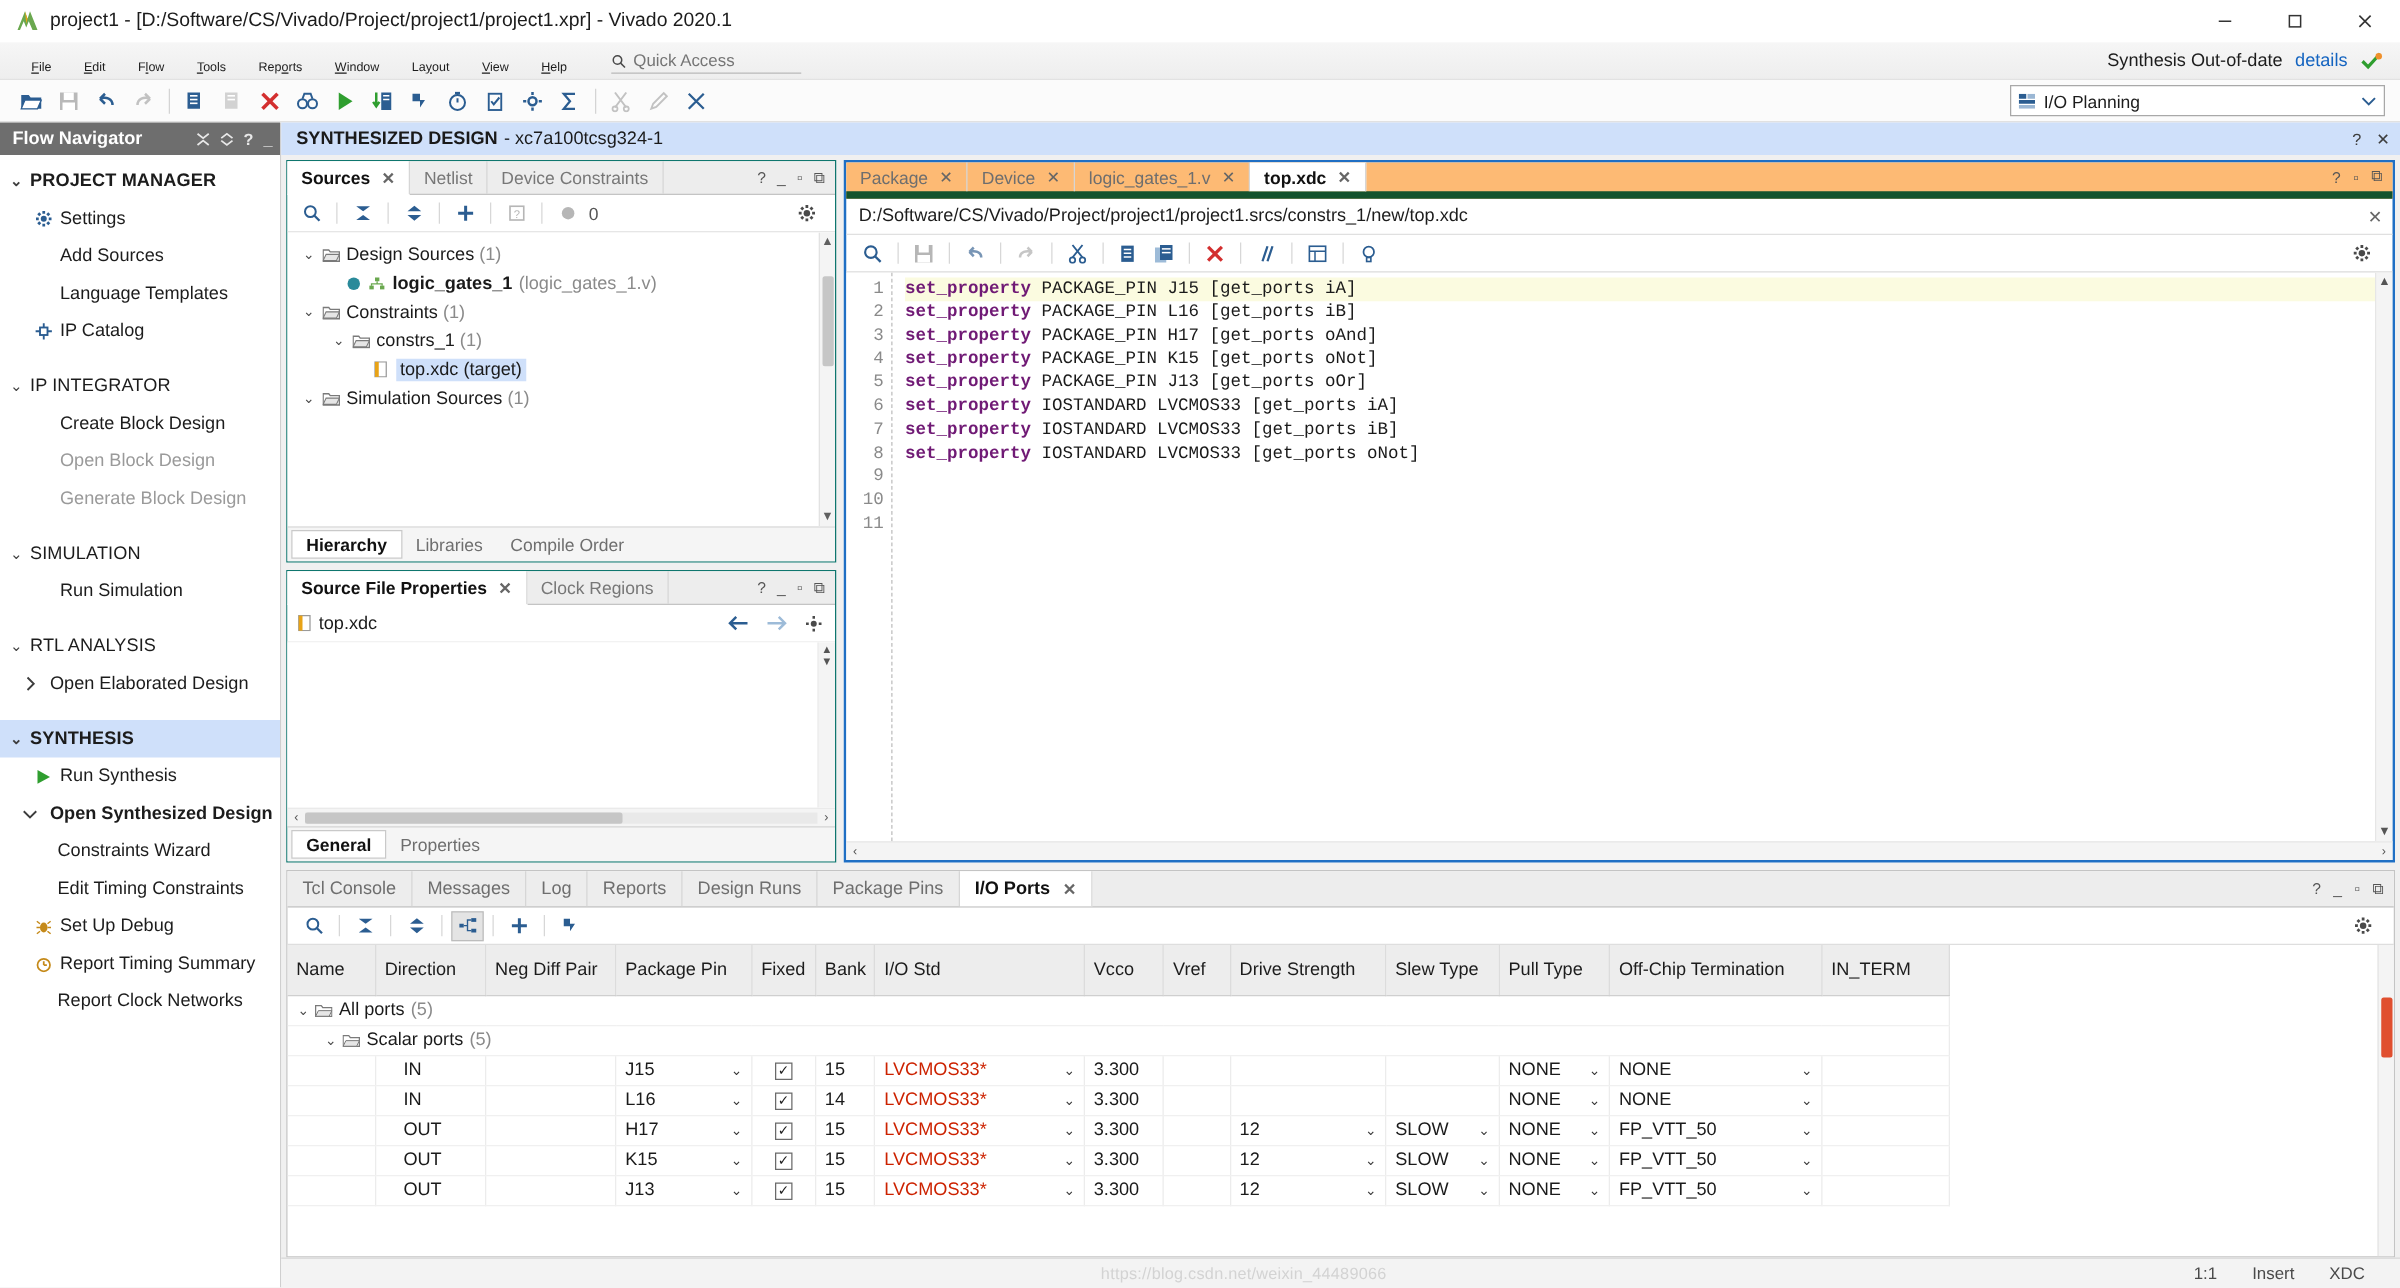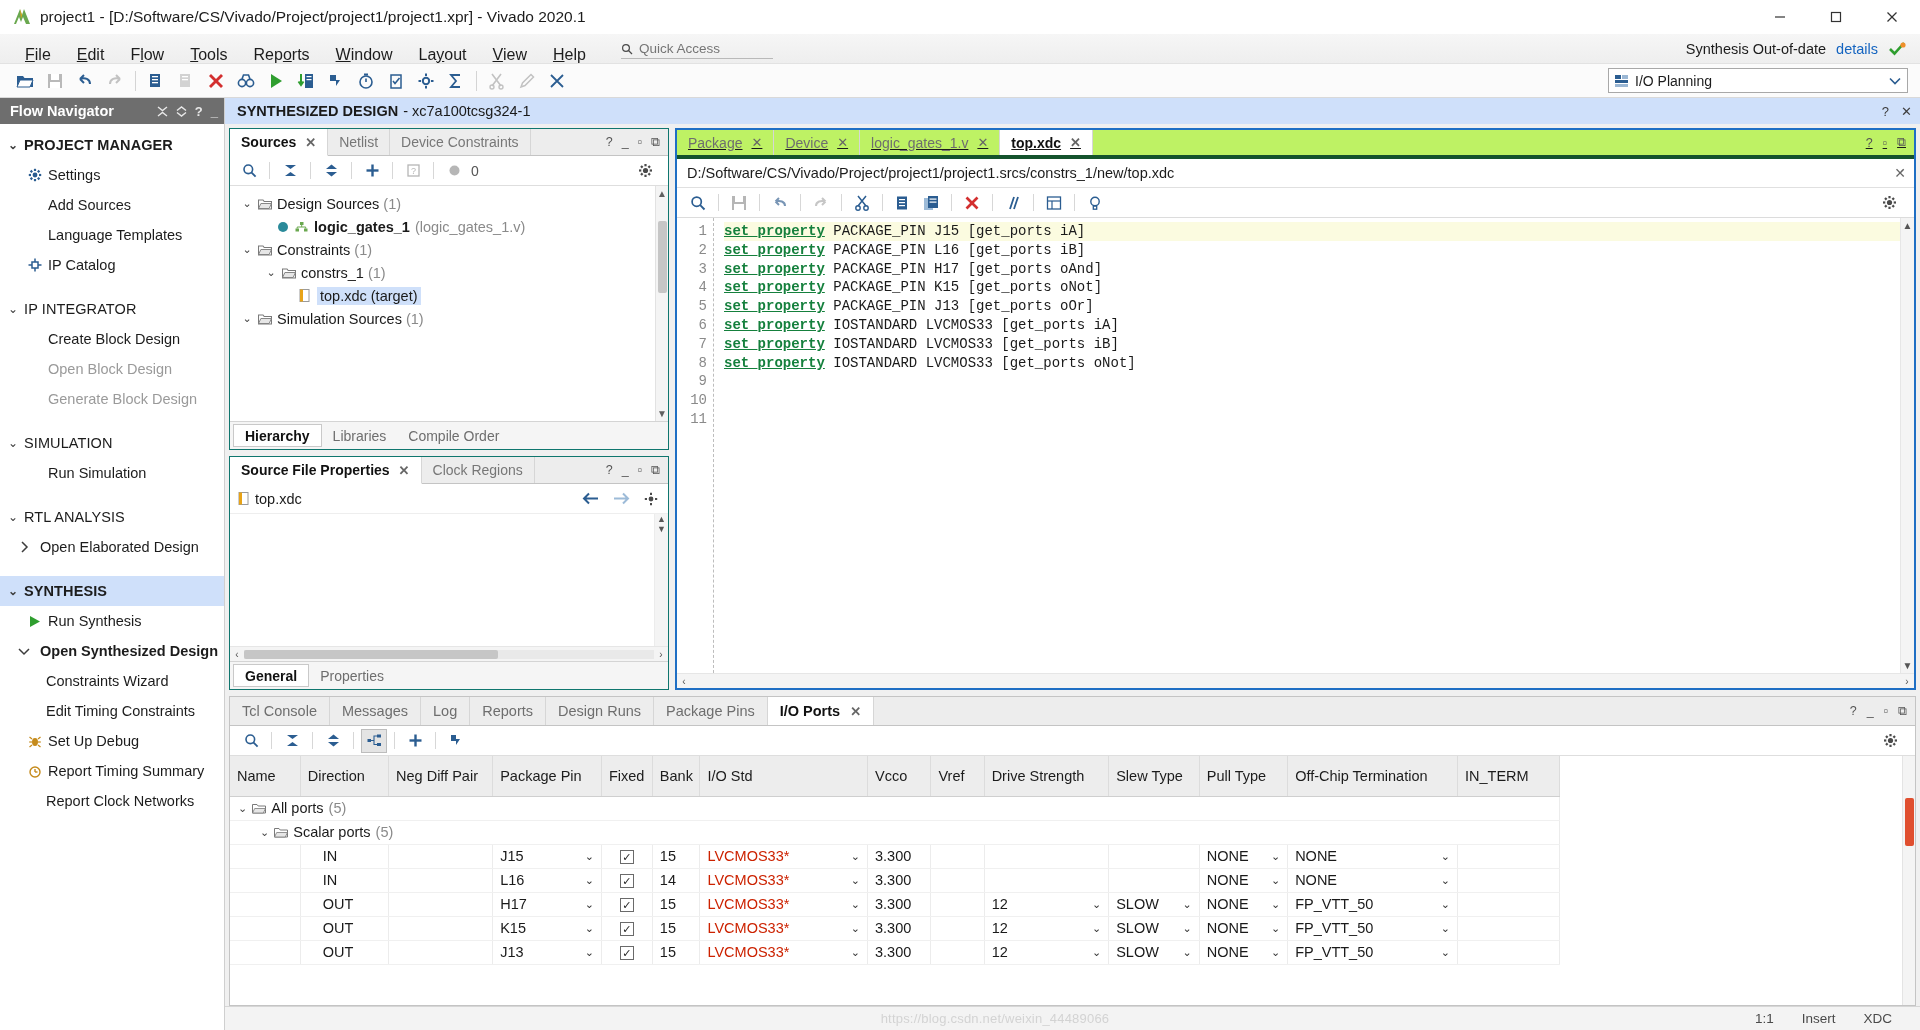--- a/index.html
+++ b/index.html
@@ -23,21 +23,21 @@
   .titlebar .twin { margin-left:auto; display:flex; height:34px;}
   .winbtn { width: 56px; height: 34px; display:flex; align-items:center; justify-content:center; color:#333; }
   .winbtn svg { display:block; }
 
   
   .menubar {
     height: 30px; flex: 0 0 30px; background: linear-gradient(#f6f6f6,#eeeeee);
     display: flex; align-items: center; padding-left: 12px; border-bottom: 1px solid #e2e2e2;
     position: relative;
   }
-  .menuitem { padding: 0 13px; font-size: 16px; color: #1c1c1c; line-height: 30px; cursor: default; white-space:nowrap;margin-top:12px;}
+  .menuitem { padding: 0 13px; font-size: 10px; color: #1c1c1c; line-height: 30px; cursor: default; white-space:nowrap;margin-top:12px;}
   .menuitem u { text-decoration: underline; }
   .quickaccess {
     margin-left: 12px; width: 152px; height: 20px; border: none; border-bottom: 1px solid #b9b9b9;
     background: transparent; font-size: 13.5px; color: #9b9b9b; outline: none;
     font-family: "Liberation Sans", sans-serif; padding-left: 18px;
   }
   .qa-wrap { position: relative; display: flex; align-items: center; margin-left: 10px; }
   .qa-icon { position: absolute; left: 12px; top: 50%; transform: translateY(-50%); color: #4a4a4a; font-size: 12px;}
   .menu-right { margin-left: auto; display: flex; align-items: center; padding-right: 14px; gap: 10px; }
   .synth-status { font-size: 14.5px; color: #1c1c1c; }
@@ -134,41 +134,41 @@
   .sfp-content { flex: 1 1 auto; position: relative; background: #fff; min-height:0;}
   .hscroll { height: 15px; background: #f4f4f4; display: flex; align-items: center; border-top: 1px solid #e6e6e6;}
   .hs-arrow { width: 14px; text-align: center; font-size: 10px; color: #555;}
   .hs-track { flex: 1 1 auto; height: 9px; background: #e9e9e9; position: relative;}
   .hs-thumb { position: absolute; left: 0; top: 0; bottom: 0; width: 62%; background: #c6c6c6; border-radius: 2px;}
   .vscroll-mini { position:absolute; right:0; top:0; width:14px; bottom:0; background:#f4f4f4; display:flex;
                   flex-direction:column; align-items:center; justify-content:flex-start; border-left:1px solid #ececec;}
 
   
   .editor { flex: 1 1 auto; border: 2px solid #1f6fc4; background: #fff; display: flex; flex-direction: column; min-width: 0;}
-  .ed-tabs { height: 29px; flex: 0 0 29px; background: #bef264; display: flex; align-items: stretch;
-             border-bottom: 4px solid #14532d; text-decoration: underline;}
+  .ed-tabs { height: 29px; flex: 0 0 29px; background: #fdba74; display: flex; align-items: stretch;
+             border-bottom: 6px solid #14532d;}
   .edtab { display: flex; align-items: center; padding: 0 11px; font-size: 14px; color: #6e6e6e;
            border-right: 1px solid #d6d6d6;}
   .edtab.active { background: #fff; color: #111; font-weight: bold;}
   .edtab .x { margin-left: 9px; font-size: 13px; color: #666;}
   .ed-tabs .tright { margin-left: auto; display: flex; align-items: center; gap: 10px; padding: 0 8px; color: #555; font-size: 12.5px;}
   .ed-path { height: 29px; flex: 0 0 29px; display: flex; align-items: center; padding: 0 8px 0 10px;
              font-size: 14.5px; border-bottom: 1px solid #e0e0e0; color: #1c1c1c;}
   .ed-path .x { margin-left: auto; color: #666; font-size: 14px;}
   .ed-toolbar { height: 30px; flex: 0 0 30px; display: flex; align-items: center; padding: 0 8px;
                 border-bottom: 1px solid #dcdcdc; gap: 2px;}
   .ed-code { flex: 1 1 auto; display: flex; min-height: 0; position: relative; overflow: hidden;}
   .gutter { width: 36px; flex: 0 0 36px; text-align: right; padding: 4px 6px 0 0; color: #8a8a8a;
             font-family: "Liberation Mono", monospace; font-size: 14px; line-height: 18.8px; background: #fff;
             user-select:none;}
   .codearea { flex: 1 1 auto; padding: 4px 0 0 10px; font-family: "Liberation Mono", monospace; font-size: 14px;
               line-height: 18.8px; border-left: 1px dashed #bdbdbd; position: relative; overflow: hidden;}
   .cline { white-space: pre; height: 18.8px;}
   .cline.hl { background: #fbfbe0; }
-  .kw { color: #15803d; font-weight: bold; text-decoration: underline; }
+  .kw { color: #701a75; font-weight: bold; }
   .ed-vscroll { width: 14px; background: #f4f4f4; border-left: 1px solid #e6e6e6; display: flex;
                 flex-direction: column; align-items: center; justify-content: space-between; font-size: 10px; color: #555; padding: 2px 0;}
   .ed-hscroll { height: 15px; flex: 0 0 15px; background: #f4f4f4; display: flex; align-items: center;
                 border-top: 1px solid #e6e6e6;}
 
   
   .bottom { flex: 0 0 310px; margin: 6px 4px 0 4px; background: #fff; border: 1px solid #c4c4c4;
             display: flex; flex-direction: column; min-height: 0;}
   .bt-tabs { height: 29px; flex: 0 0 29px; background: #ededed; display: flex; align-items: stretch;
              border-bottom: 1px solid #c4c4c4;}

